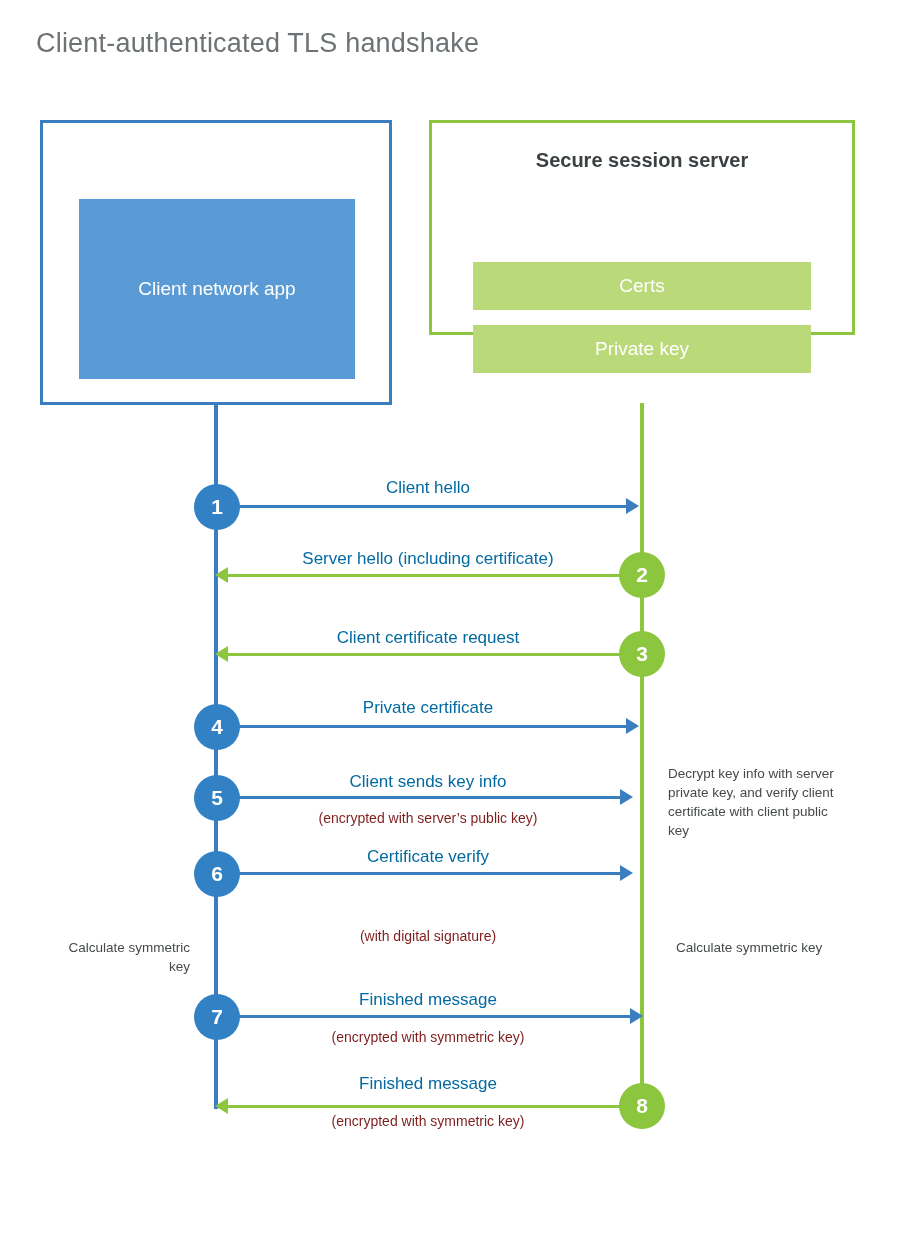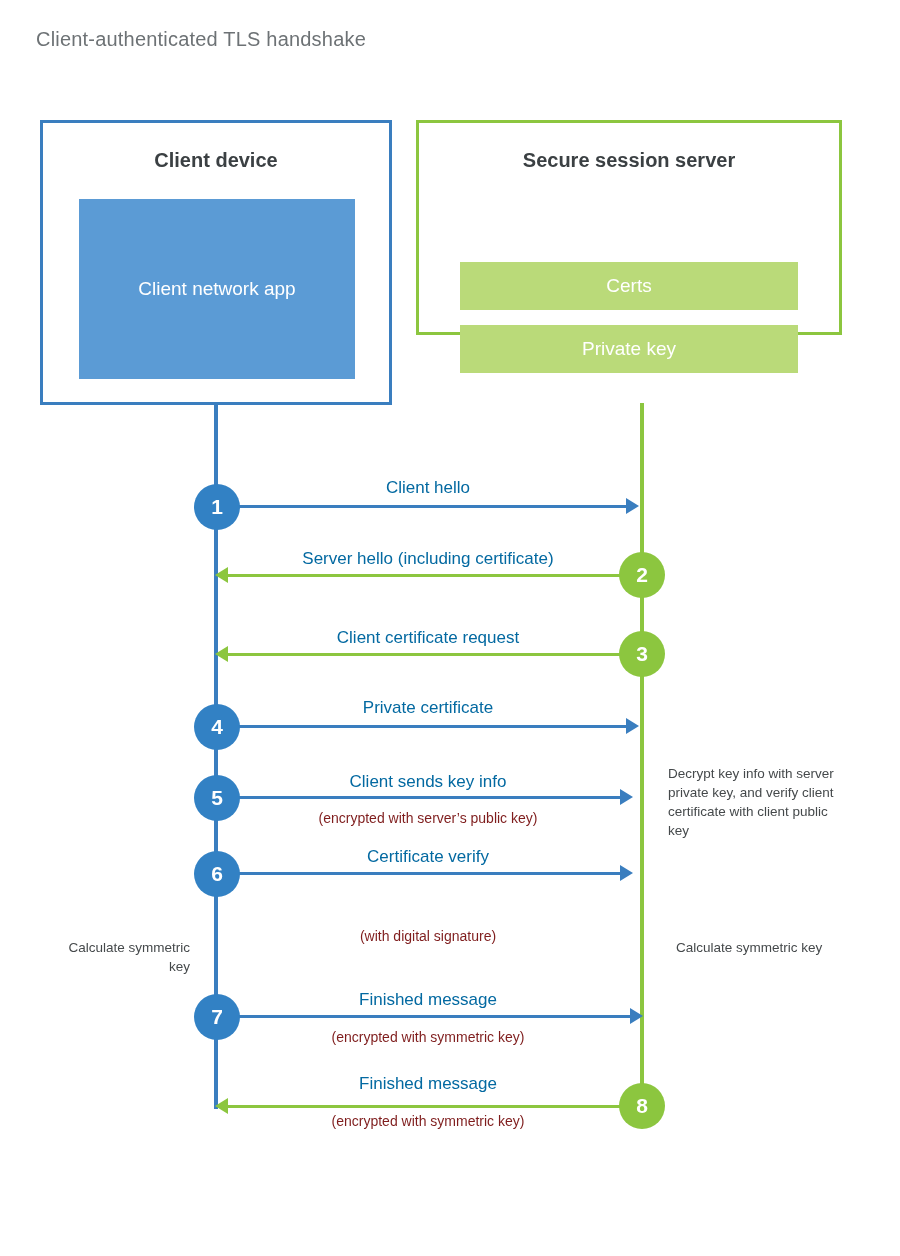--- a/index.html
+++ b/index.html
@@ -13,42 +13,42 @@
     position: relative;
     font-family: "Liberation Sans", sans-serif;
     color: #3f4446;
     overflow: hidden;
   }
 
   #diagram-title {
     position: absolute;
     left: 36px;
     top: 28px;
-    font-size: 20px;
+    font-size: 27px;
     font-weight: 400;
     color: #6d7275;
     letter-spacing: 0.2px;
     white-space: nowrap;
   }
 
   
   .party-box {
     position: absolute;
     background: #ffffff;
     box-sizing: border-box;
   }
   #client-box {
     left: 40px;
     top: 120px;
     width: 352px;
     height: 285px;
     border: 3px solid #3a7ebf;
   }
   #server-box {
-    left: 416px;
+    left: 429px;
     top: 120px;
     width: 426px;
     height: 215px;
     border: 3px solid #8cc63f;
   }
   .party-title {
     position: absolute;
     left: 0;
     right: 0;
     top: 26px;
@@ -175,21 +175,20 @@
     color: #45494b;
   }
   .side-note.right-align { text-align: right; }
 </style>
 </head>
 <body>
 
 <div id="diagram-title">Client-authenticated TLS handshake</div>
 
 <div id="client-box" class="party-box">
-  <div class="party-title">Client device</div>
   <div id="client-app-box">Client network app</div>
 </div>
 
 <div id="server-box" class="party-box">
   <div class="party-title">Secure session server</div>
   <div id="server-bar-1" class="server-bar">Certs</div>
   <div id="server-bar-2" class="server-bar">Private key</div>
 </div>
 
 <div id="client-lifeline" class="lifeline"></div>

